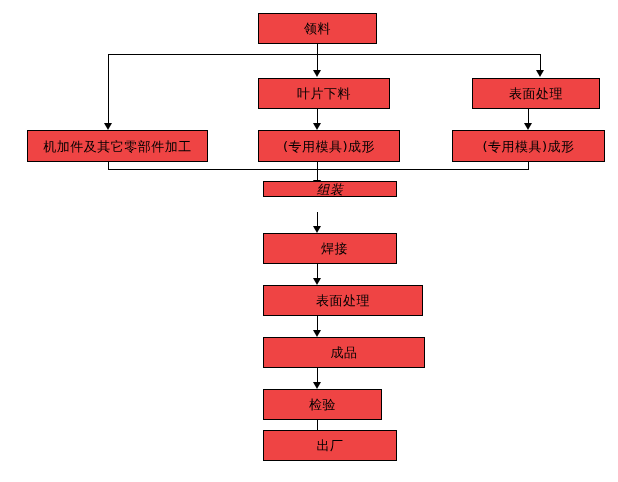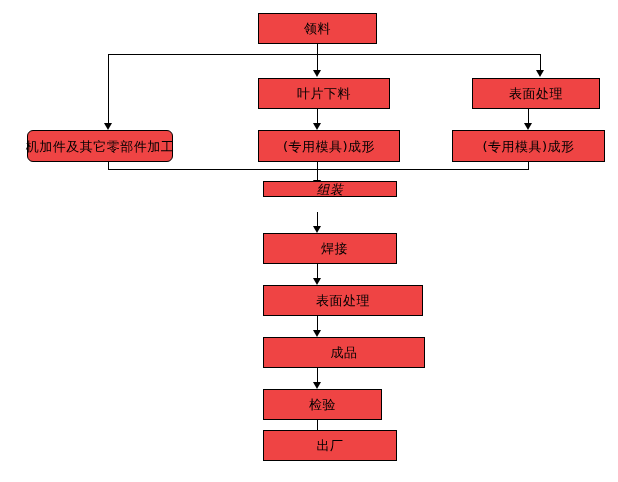--- a/index.html
+++ b/index.html
@@ -75,21 +75,21 @@
   <div class="node" style="left:472px; top:78px; width:128px; height:31px;">
     <span>表面处理</span>
   </div>
 
   <div class="line v" style="left:317px; top:109px; height:15px;"></div>
   <div class="arrow" style="left:313px; top:123px;"></div>
 
   <div class="line v" style="left:528px; top:109px; height:15px;"></div>
   <div class="arrow" style="left:524px; top:123px;"></div>
 
-  <div class="node" style="left:27px; top:130px; width:146px; height:32px;border-radius:6px;">
+  <div class="node" style="left:27px; top:130px; width:181px; height:32px;">
     <span>机加件及其它零部件加工</span>
   </div>
 
   <div class="node" style="left:258px; top:130px; width:142px; height:32px;">
     <span>(专用模具)成形</span>
   </div>
 
   <div class="node" style="left:452px; top:130px; width:153px; height:32px;">
     <span>(专用模具)成形</span>
   </div>

